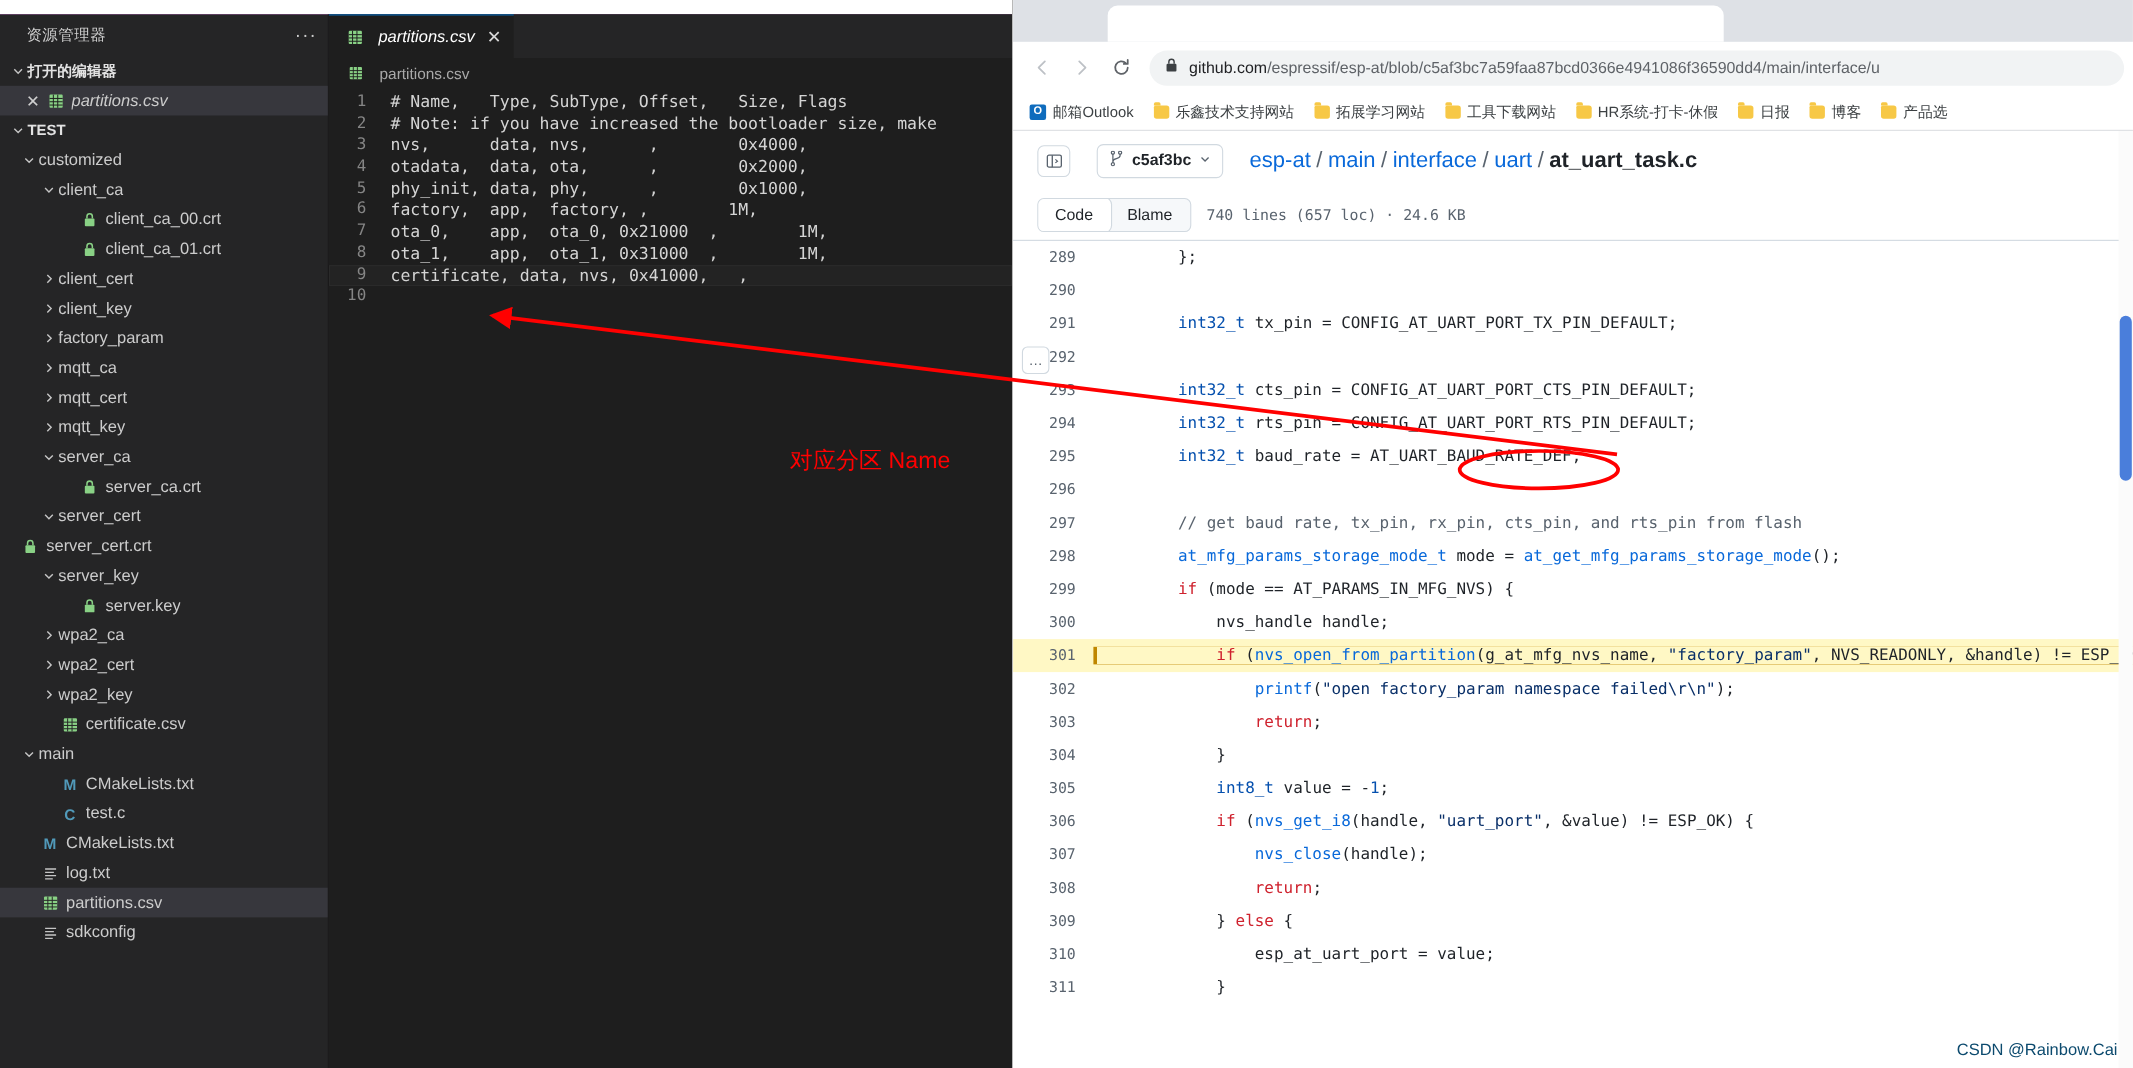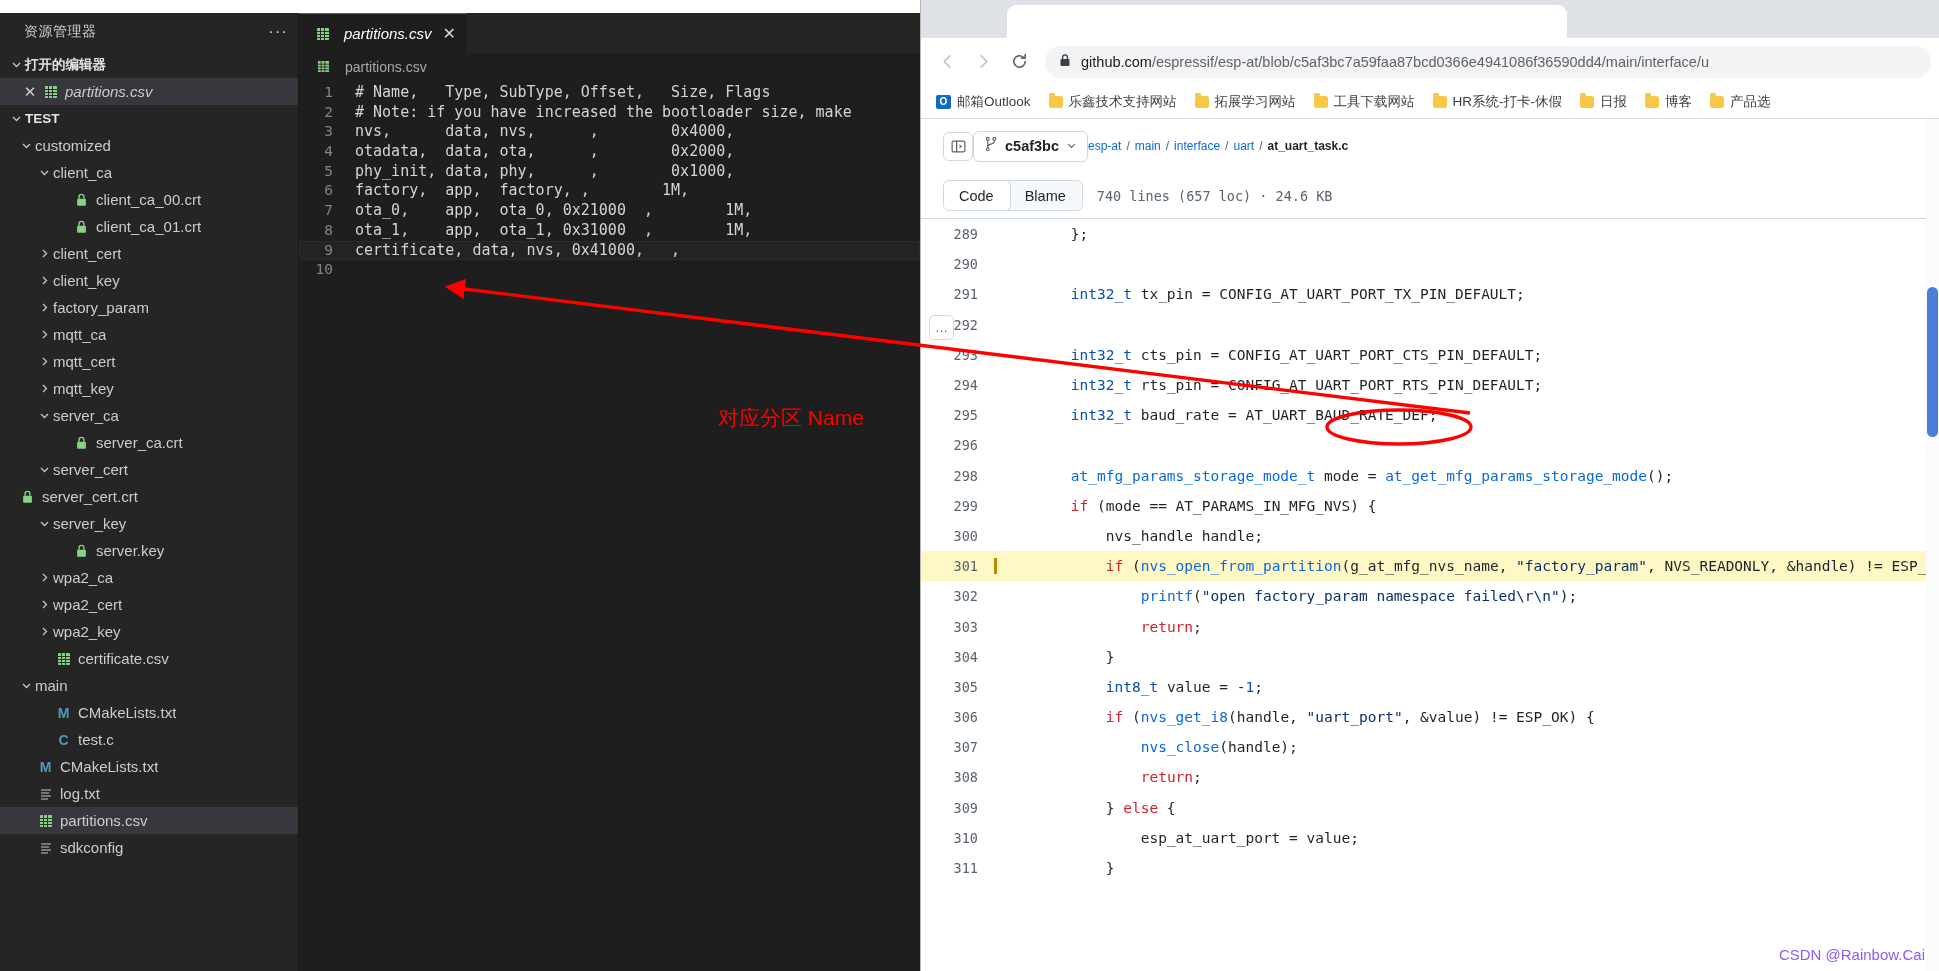--- a/index.html
+++ b/index.html
@@ -153,35 +153,35 @@
     border-radius: 2px; position: relative;
   }
   .bm-outlook:after{
     content:"O"; position:absolute; inset:0; color:#fff; font-size:10px;
     font-weight:bold; display:flex; align-items:center; justify-content:center;
   }
 
   
   #gh { background: #ffffff; height: 852px; position: relative; overflow: hidden; }
   #gh-filehead {
-    height: 54px; display: flex; align-items: center; gap: 0;
+    height: 54px; display: flex; align-items: center; gap: 24px;
     padding: 0 12px 0 22px; background: #ffffff;
   }
   .gh-sidebar-toggle {
     width: 30px; height: 29px; border: 1px solid #d1d9e0; border-radius: 6px;
     display: flex; align-items: center; justify-content: center; cursor: pointer;
     background: #fff;
   }
   .gh-branch {
     height: 31px; border: 1px solid #d1d9e0; border-radius: 6px;
     display: flex; align-items: center; gap: 7px; padding: 0 10px;
     font-size: 14.5px; font-weight: bold; color: #1f2328; cursor: pointer;
     background: #fff;
   }
-  .gh-crumbs { font-size: 12px; color: #0969da; display: flex; align-items: center; gap: 5px; }
+  .gh-crumbs { font-size: 20px; color: #0969da; display: flex; align-items: center; gap: 5px; }
   .gh-crumbs .sep { color: #59636e; font-weight: 400; }
   .gh-crumbs .cur { color: #1f2328; font-weight: bold; }
   #gh-subhead {
     height: 46px; display: flex; align-items: center; gap: 14px;
     padding: 0 12px 0 22px; border-bottom: 1px solid #d1d9e0;
   }
   .seg {
     display: flex; background: #f6f8fa; border: 1px solid #d1d9e0;
     border-radius: 6px; overflow: hidden; height: 31px;
   }
@@ -212,21 +212,21 @@
   .c { color: #59636e; }      
   .e { color: #0969da; }      
   #gh-expander {
     position: absolute; left: 8px; top: 196px;
     width: 25px; height: 25px; border: 1px solid #d1d9e0; border-radius: 5px;
     background: #fff; display: flex; align-items: center; justify-content: center;
     font-size: 13px; color: #59636e; cursor: pointer; z-index: 6;
   }
   #watermark {
     position: absolute; right: 14px; bottom: 8px;
-    font-size: 15px; color: #8b5cf6; z-index: 9;
+    font-size: 15px; color: #0c4a6e; z-index: 9;
   }
   #gh-scrollbar {
     position: absolute; right: 0; top: 0; width: 13px; height: 852px;
     background: #fbfbfb; z-index: 8;
   }
   #gh-scrollthumb {
     position: absolute; right: 1px; top: 168px; width: 11px; height: 150px;
     background: #4a7edb; border-radius: 6px;
   }
 
@@ -663,20 +663,21 @@
 
       <div id="gh-code">
           <div class="gl"><span class="gnum">289</span><span class="gtext">        };</span></div>
           <div class="gl"><span class="gnum">290</span><span class="gtext"></span></div>
           <div class="gl"><span class="gnum">291</span><span class="gtext">        <span class="t">int32_t</span> tx_pin = CONFIG_AT_UART_PORT_TX_PIN_DEFAULT;</span></div>
           <div class="gl"><span class="gnum">292</span></div>
           <div class="gl"><span class="gnum">293</span><span class="gtext">        <span class="t">int32_t</span> cts_pin = CONFIG_AT_UART_PORT_CTS_PIN_DEFAULT;</span></div>
           <div class="gl"><span class="gnum">294</span><span class="gtext">        <span class="t">int32_t</span> rts_pin = CONFIG_AT_UART_PORT_RTS_PIN_DEFAULT;</span></div>
           <div class="gl"><span class="gnum">295</span><span class="gtext">        <span class="t">int32_t</span> baud_rate = AT_UART_BAUD_RATE_DEF;</span></div>
           <div class="gl"><span class="gnum">296</span><span class="gtext"></span></div>
+          <div class="gl"><span class="gnum">297</span><span class="gtext">        <span class="c">// get baud rate, tx_pin, rx_pin, cts_pin, and rts_pin from flash</span></span></div>
           <div class="gl"><span class="gnum">298</span><span class="gtext">        <span class="e">at_mfg_params_storage_mode_t</span> mode = <span class="e">at_get_mfg_params_storage_mode</span>();</span></div>
           <div class="gl"><span class="gnum">299</span><span class="gtext">        <span class="k">if</span> (mode == AT_PARAMS_IN_MFG_NVS) {</span></div>
           <div class="gl"><span class="gnum">300</span><span class="gtext">            nvs_handle handle;</span></div>
           <div class="gl hl"><span class="gnum">301</span><span class="gtext">            <span class="k">if</span> (<span class="e">nvs_open_from_partition</span>(g_at_mfg_nvs_name, <span class="s">"factory_param"</span>, NVS_READONLY, &amp;handle) != ESP_OK) {</span></div>
           <div class="gl"><span class="gnum">302</span><span class="gtext">                <span class="e">printf</span>(<span class="s">"open factory_param namespace failed\r\n"</span>);</span></div>
           <div class="gl"><span class="gnum">303</span><span class="gtext">                <span class="k">return</span>;</span></div>
           <div class="gl"><span class="gnum">304</span><span class="gtext">            }</span></div>
           <div class="gl"><span class="gnum">305</span><span class="gtext">            <span class="t">int8_t</span> value = -<span class="t">1</span>;</span></div>
           <div class="gl"><span class="gnum">306</span><span class="gtext">            <span class="k">if</span> (<span class="e">nvs_get_i8</span>(handle, <span class="s">"uart_port"</span>, &amp;value) != ESP_OK) {</span></div>
           <div class="gl"><span class="gnum">307</span><span class="gtext">                <span class="e">nvs_close</span>(handle);</span></div>

